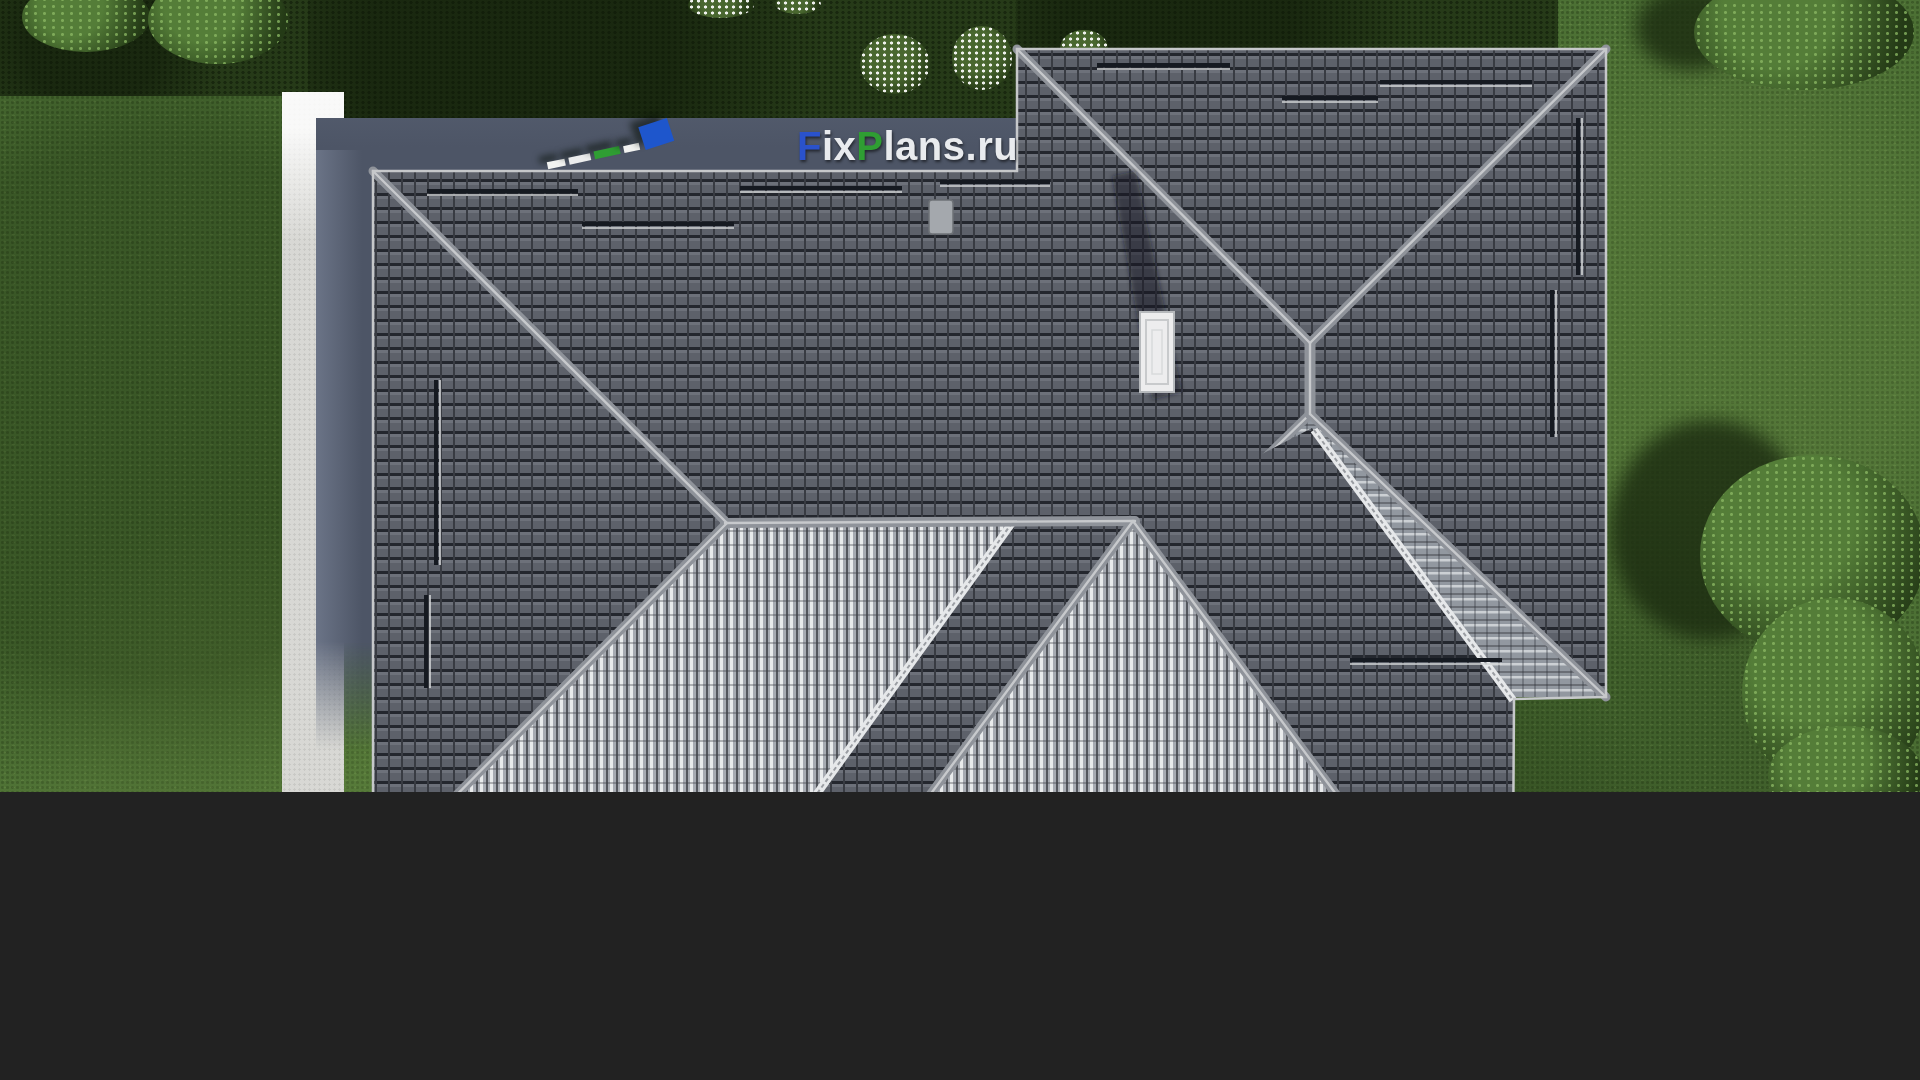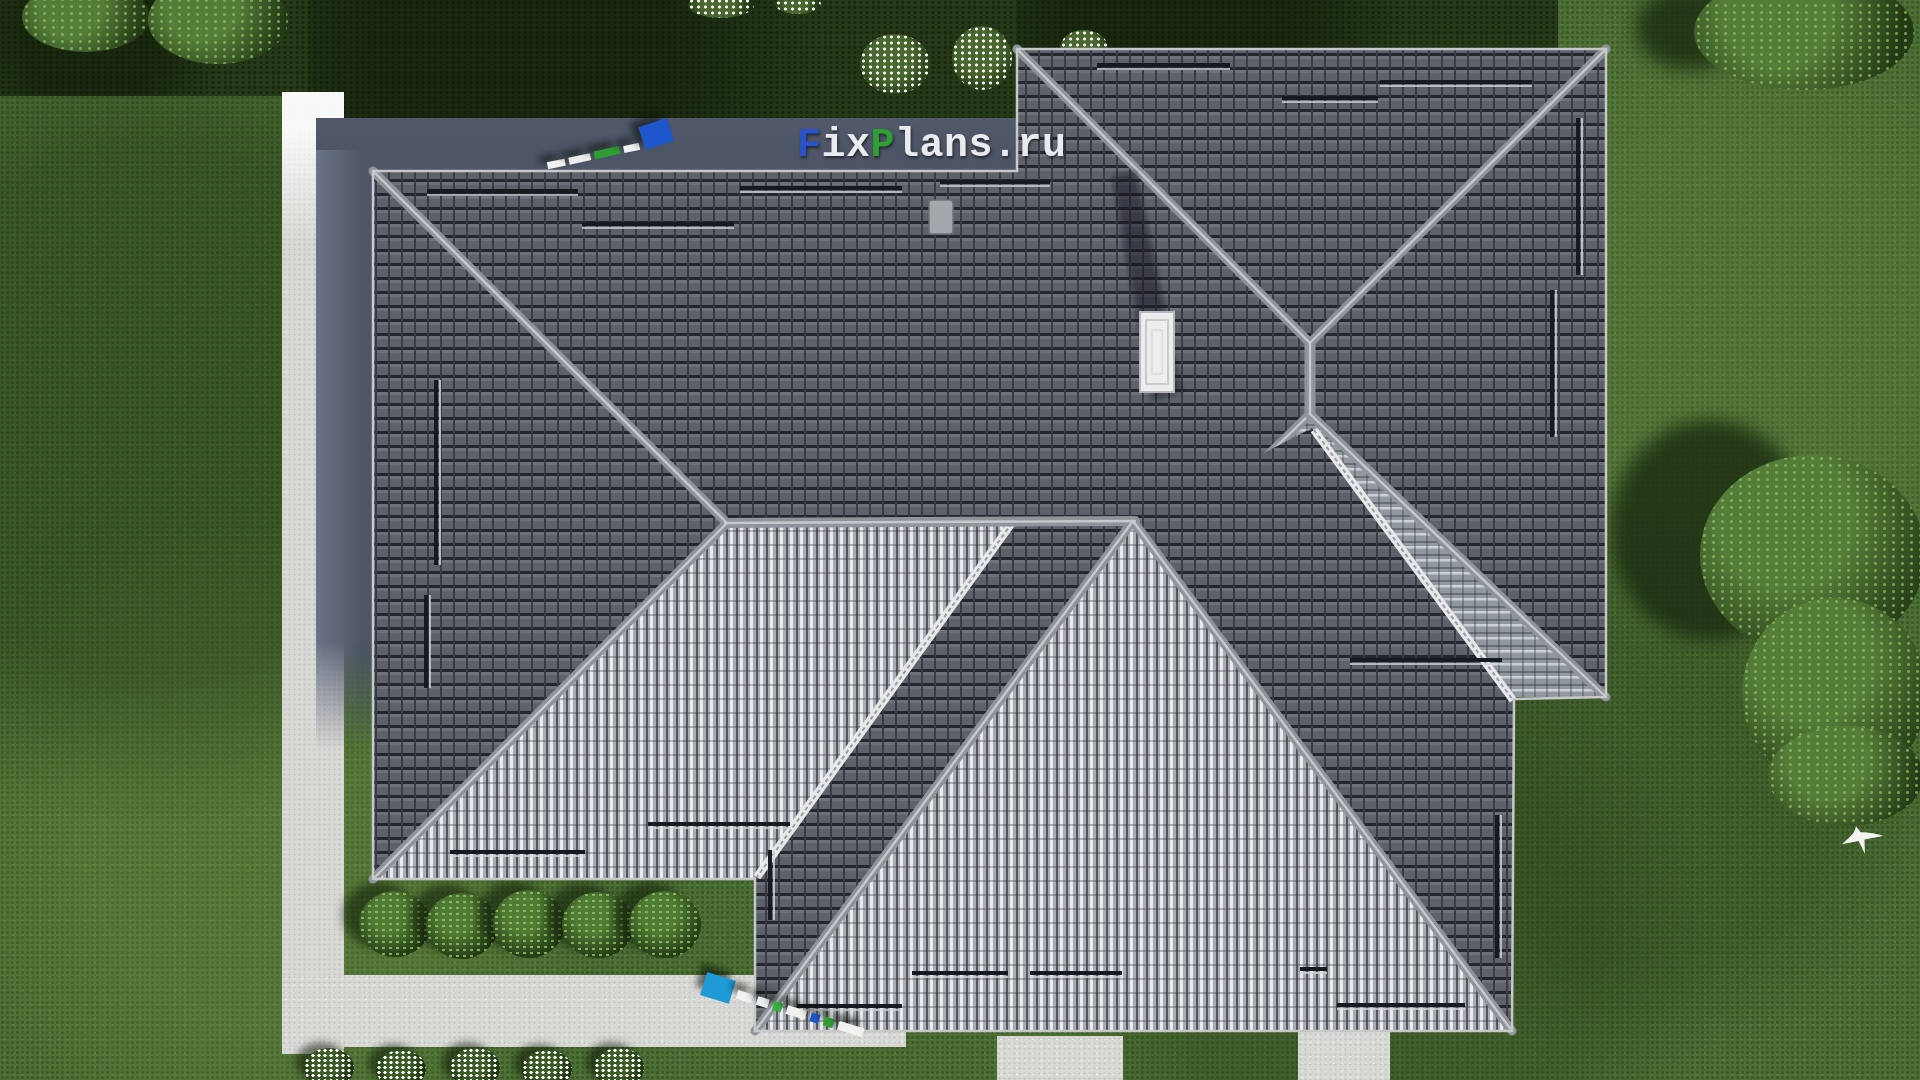--- a/index.html
+++ b/index.html
@@ -1,17 +1,17 @@
 <!DOCTYPE html>
 <html><head>
 <meta charset="utf-8">
 <style>
   html,body{margin:0;padding:0;background:#222;}
-  #scene{position:relative;width:1920px;height:1080px;overflow:hidden;
-         font-family:Liberation Mono, monospace;}
+  #scene{position:relative;width:1920px;height:792px;overflow:hidden;
+         font-family:Liberation Sans, sans-serif;}
   .abs{position:absolute;}
 
   
   .lawn{left:0;top:0;width:1920px;height:1080px;
     background-color:#4c7034;
     background-image:
       radial-gradient(circle at 8% 38%, rgba(28,46,16,.38) 0 14%, transparent 22%),
       radial-gradient(circle at 14% 78%, rgba(110,145,70,.30) 0 10%, transparent 18%),
       radial-gradient(circle at 72% 88%, rgba(36,56,22,.30) 0 12%, transparent 20%),
       radial-gradient(circle at 90% 30%, rgba(108,140,70,.26) 0 10%, transparent 18%),

